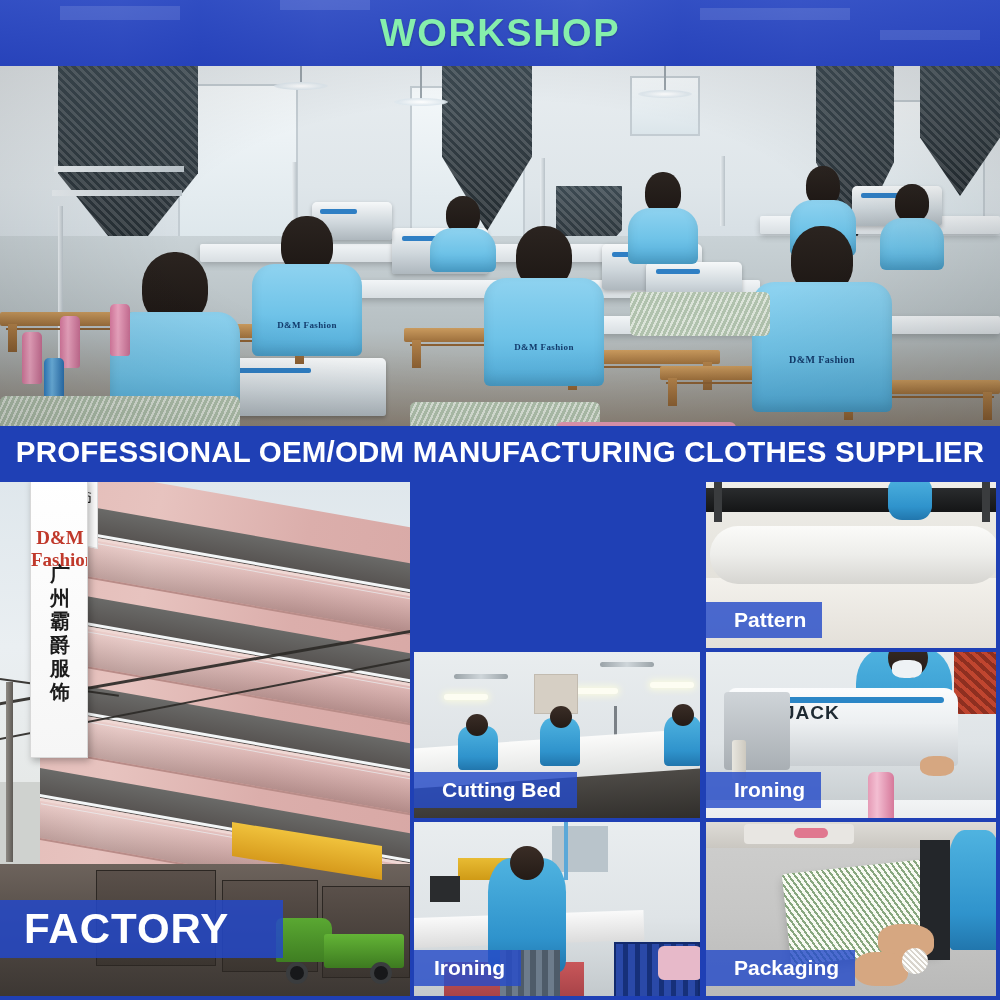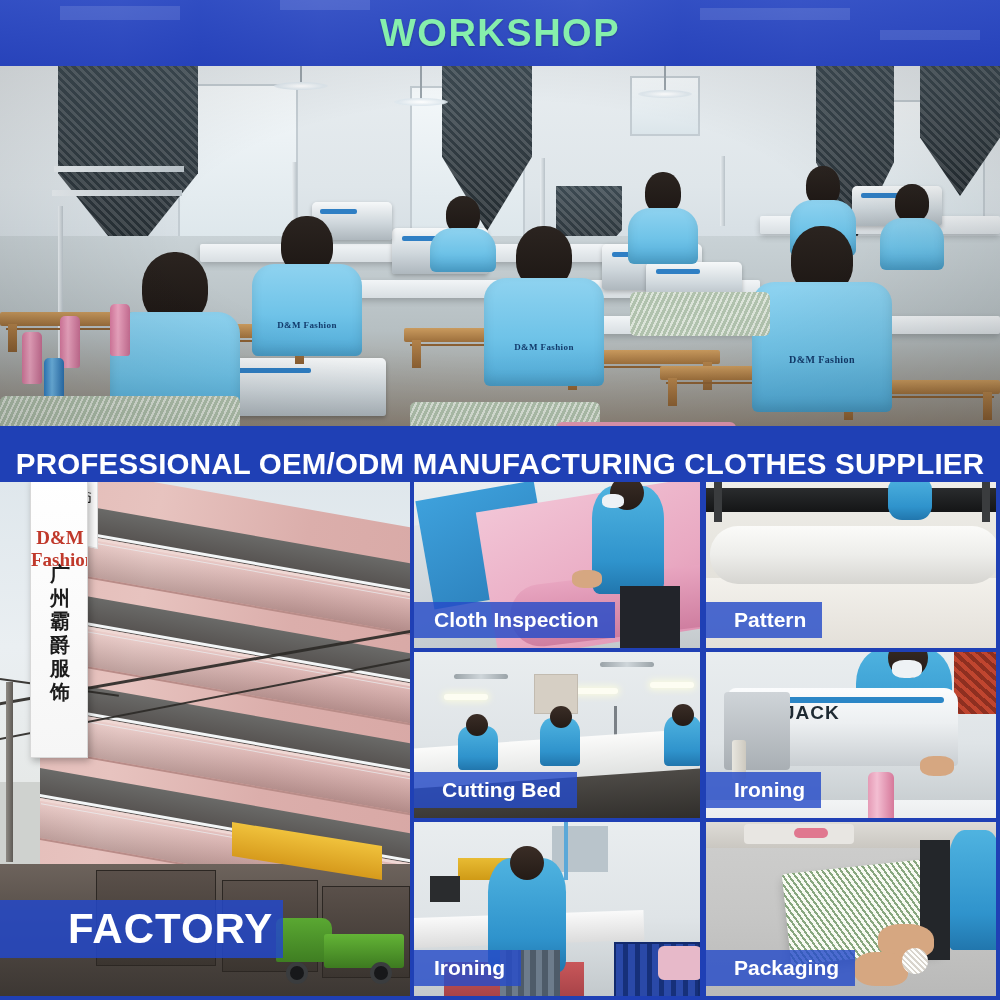--- a/index.html
+++ b/index.html
@@ -146,21 +146,21 @@
   }
   .ws-vignette {
     position: absolute; inset: 0;
     background: radial-gradient(ellipse at 50% 45%, rgba(0,0,0,0) 45%, rgba(0,0,0,.16) 100%);
   }
 
   
   .mid-banner {
     position: absolute; left: 0; top: 426px; width: 1000px; height: 52px;
     background: #1f40b5;
-    display: flex; align-items: flex-end; justify-content: center;
+    display: flex; align-items: center; justify-content: center;
   }
   .mid-title {
     color: #ffffff;
     font-size: 29.5px;
     font-weight: bold;
     letter-spacing: .2px;
     white-space: nowrap;
     font-family: "Liberation Sans", sans-serif;
     line-height: 1;
   }
@@ -257,21 +257,21 @@
     position: absolute; bottom: 6px; width: 22px; height: 22px;
     border-radius: 50%; background: #17181a; border: 4px solid #3a3c3e;
   }
   .factory-label {
     position: absolute; left: 0; top: 418px; width: 283px; height: 58px;
     background: rgba(35,72,200,.85);
     display: flex; align-items: center;
   }
   .factory-label span {
     color: #fff; font-size: 42px; font-weight: bold; letter-spacing: 1px;
-    padding-left: 68px; line-height: 1;
+    padding-left: 24px; line-height: 1;
     font-family: "Liberation Sans", sans-serif;
   }
 
   
   .grid-cell { position: absolute; overflow: hidden; background: #b9bdbf; }
   .cell-label {
     position: absolute; left: 0; bottom: 10px;
     background: rgba(38,76,200,.82);
     color: #ffffff;
     font-size: 21px; font-weight: bold;
@@ -576,33 +576,20 @@
         <div class="bed"></div>
         <div class="wheel" style="left:18px;"></div>
         <div class="wheel" style="left:102px;"></div>
       </div>
 
       <div class="factory-label">
         <span>FACTORY</span>
       </div>
     </div>
 
-    <div class="grid-cell" style="left:414px; top:4px; width:286px; height:166px;">
-      <div class="room-bg"></div>
-      <div class="c1-table"></div>
-      <div class="c1-blue"></div>
-      <div class="c1-pink"></div>
-      <div class="c1-pinkroll"></div>
-      <div class="person-blue" style="left:178px; top:4px; width:72px; height:108px;"></div>
-      <div class="person-head" style="left:196px; top:-6px; width:34px; height:34px;"></div>
-      <div class="mask-w" style="left:188px; top:12px; width:22px; height:14px;"></div>
-      <div class="skin" style="left:158px; top:88px; width:30px; height:18px;"></div>
-      <div class="ph" style="left:206px; top:104px; width:60px; height:62px; background:#22242a;"></div>
-      <div class="cell-label">Cloth Inspection</div>
-    </div>
 
     <div class="grid-cell" style="left:414px; top:174px; width:286px; height:166px;">
       <div class="room-bg"></div>
       <div class="c3-fan" style="left:40px;  top:22px;"></div>
       <div class="c3-fan" style="left:186px; top:10px;"></div>
       <div class="c3-tube" style="left:30px;  top:42px;"></div>
       <div class="c3-tube" style="left:160px; top:36px;"></div>
       <div class="c3-tube" style="left:236px; top:30px;"></div>
       <div class="ph" style="left:120px; top:22px; width:44px; height:40px; background:#d6cfc4; border:1px solid #c2bbb0;"></div>
       <div class="ph" style="left:200px; top:54px; width:3px; height:60px; background:#7a8086;"></div>

